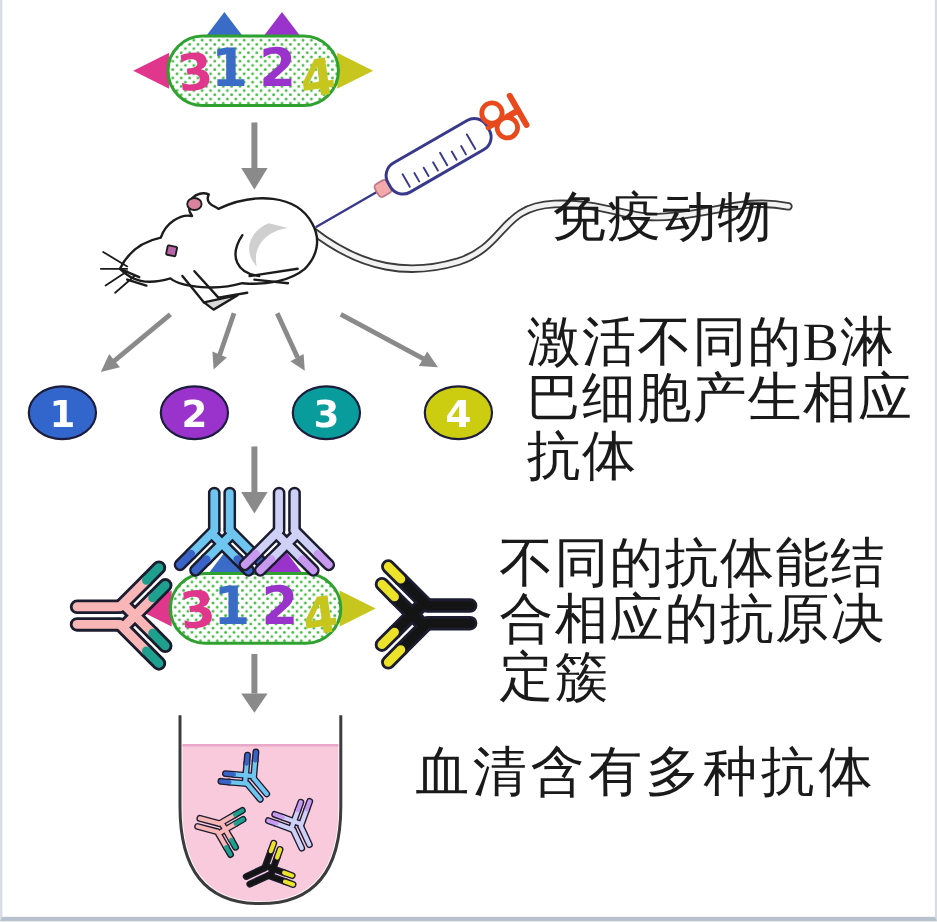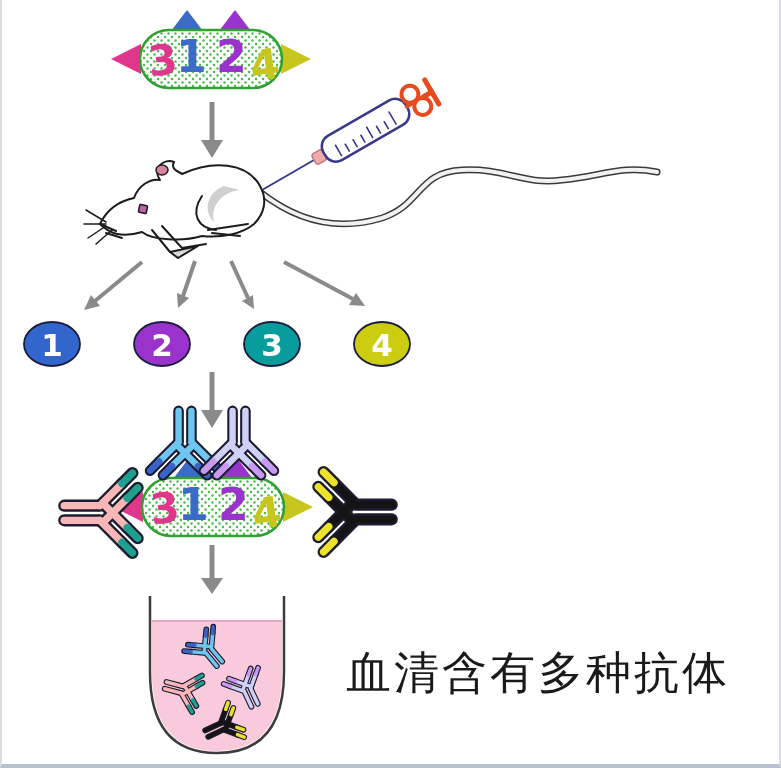--- a/index.html
+++ b/index.html
@@ -197,15 +197,18 @@
     </g>
     <g transform="translate(245,689) rotate(155) scale(0.5) translate(-50,-50)" style="--body: #cfd0f6; --tip: #c79af0;">
       <use href="#ab"></use>
     </g>
     <g transform="translate(221,726) rotate(-115) scale(0.5) translate(-50,-50)" style="--body: #141414; --tip: #ece22a;">
       <use href="#ab"></use>
     </g>
   </g>
 </svg>
 
-<div class="label nowrap" style="left:344px;top:650px;letter-spacing:3px;">血清含有多种抗体</div>
+<div class="label nowrap" style="left:458px;top:158px;">免疫动物</div>
+<div class="label" style="left:437px;top:262px;width:338px;">激活不同的B淋巴细胞产生相应抗体</div>
+<div class="label" style="left:414px;top:446px;width:338px;">不同的抗体能结合相应的抗原决定簇</div>
+<div class="label nowrap" style="left:344px;top:620px;letter-spacing:3px;">血清含有多种抗体</div>
 
 </div>
 
 </body></html>

